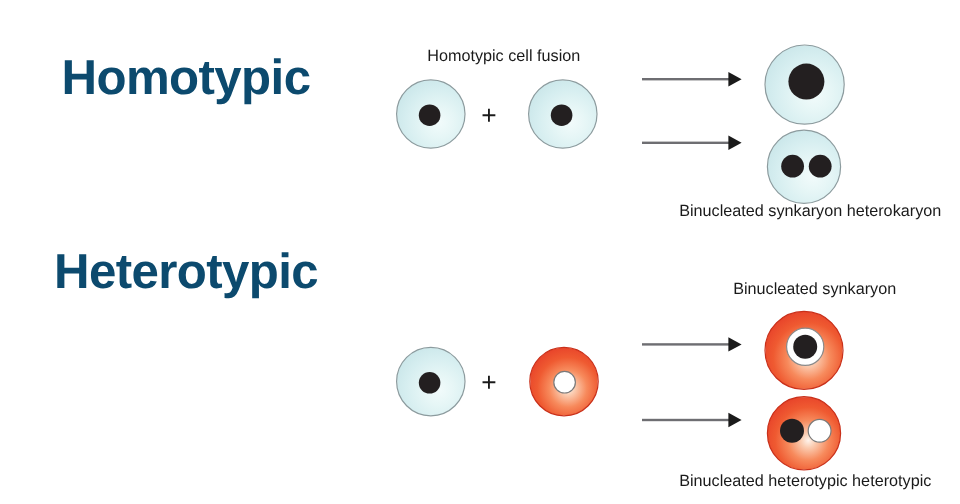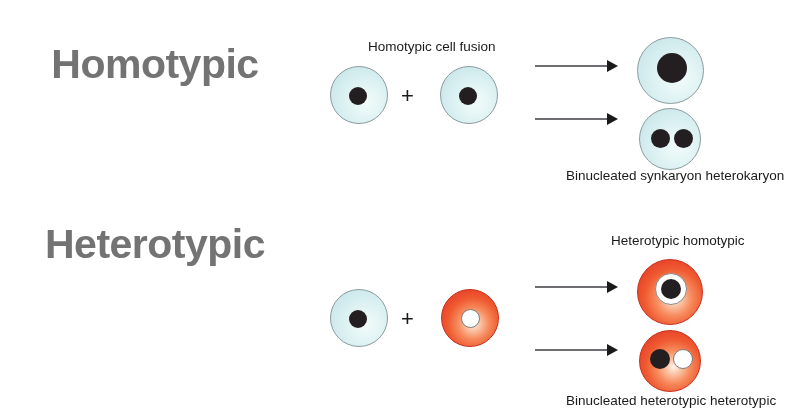--- a/index.html
+++ b/index.html
@@ -25,27 +25,27 @@
     height: 420px;
   }
   .title-line {
     position: absolute;
     width: 310px;
     text-align: center;
     font-family: "Liberation Sans", sans-serif;
     font-weight: bold;
     font-size: 41px;
     line-height: 1;
-    color: #737373;
+    color: #0c4a6e;
     letter-spacing: -0.5px;
     white-space: nowrap;
   }
   .title-line.l1 { top: 44px; }
   .title-line.l2 { top: 136px; }
-  .title-line.l3 { top: 224px; }
+  .title-line.l3 { top: 206px; }
   .title-line.l4 { top: 314px; }
 
   
   .dlabel {
     position: absolute;
     font-family: "Liberation Sans", sans-serif;
     font-size: 13.5px;
     color: #1a1a1a;
     white-space: nowrap;
     line-height: 1;
@@ -137,21 +137,21 @@
 </head>
 <body>
 
 <div id="canvas">
 
   <div class="title-block">
     <div class="title-line l1">Homotypic</div>
     <div class="title-line l3">Heterotypic</div>
   </div>
 
-  <div class="dlabel" style="left:368px; top:40px;">Homotypic cell fusion</div>
+  <div class="dlabel" style="left:356px; top:40px;">Homotypic cell fusion</div>
 
   <div class="cell cell-blue" style="left:330px; top:66px; width:58px; height:58px;">
     <div class="nucleus nuc-dark" style="left:18px; top:20px; width:18px; height:18px;"></div>
   </div>
 
   <div class="plus" style="left:401px; top:85px;">+</div>
 
   <div class="cell cell-blue" style="left:440px; top:66px; width:58px; height:58px;">
     <div class="nucleus nuc-dark" style="left:18px; top:20px; width:18px; height:18px;"></div>
   </div>
@@ -192,21 +192,21 @@
   <div class="arrow" style="left:535px; top:281px; width:84px;">
     <div class="shaft" style="width:74px;"></div>
     <div class="head" style="left:72px;"></div>
   </div>
 
   <div class="arrow" style="left:535px; top:344px; width:84px;">
     <div class="shaft" style="width:74px;"></div>
     <div class="head" style="left:72px;"></div>
   </div>
 
-  <div class="dlabel" style="left:611px; top:234px;">Heterotypic homotypic</div>
+  <div class="dlabel" style="left:611px; top:234px;">Binucleated synkaryon</div>
 
   <div class="cell cell-red" style="left:637px; top:259px; width:66px; height:66px;">
     <div class="nucleus nuc-ring" style="left:17px; top:13px; width:32px; height:32px;">
       <div class="inner" style="width:20px; height:20px;"></div>
     </div>
   </div>
 
   <div class="cell cell-red" style="left:639px; top:330px; width:62px; height:62px;">
     <div class="nucleus nuc-dark" style="left:10px; top:18px; width:20px; height:20px;"></div>
     <div class="nucleus nuc-white" style="left:33px; top:18px; width:20px; height:20px;"></div>

